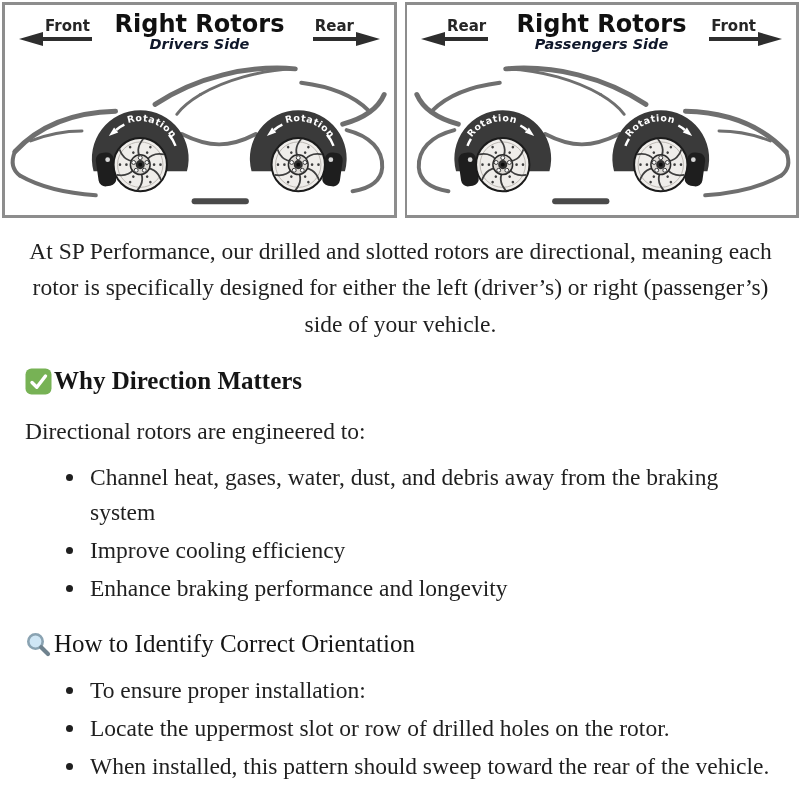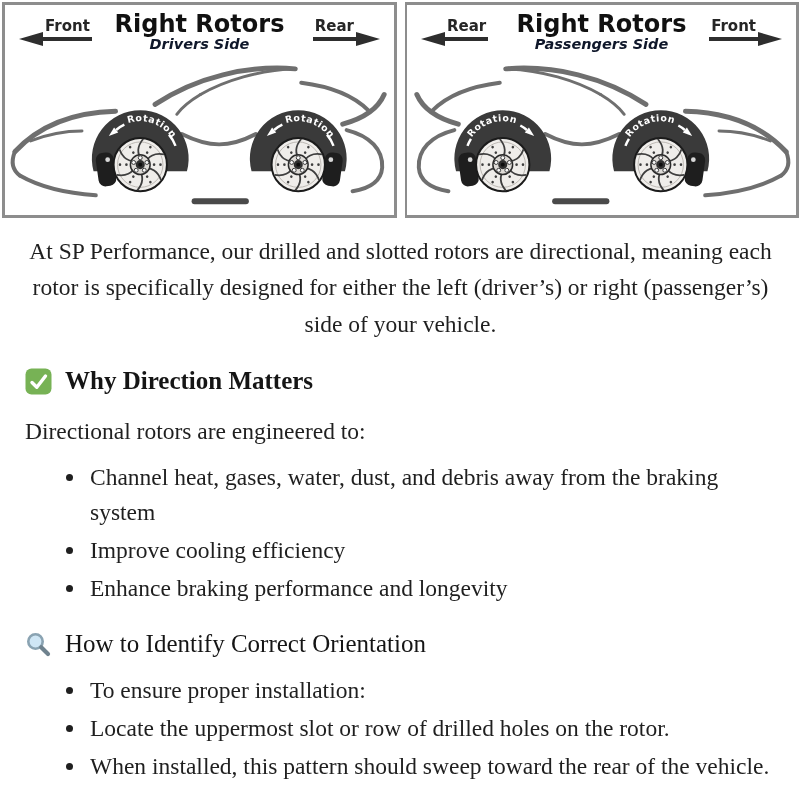--- a/index.html
+++ b/index.html
@@ -33,21 +33,21 @@
   }
   .tri-right{
     border-top:7px solid transparent;border-bottom:7px solid transparent;
     border-left:24px solid #2e2e2e;margin-bottom:-5px;
   }
   .car-svg{display:block;width:389px;height:158px;}
   
   main{padding:0 24px 0 25px;}
   .intro{font-size:23.5px;line-height:1.55;margin:15px 0 0 0;text-align:center;}
   .sec-head{
-    display:flex;align-items:center;gap:13px;
+    display:flex;align-items:center;gap:2px;
     font-size:25px;font-weight:bold;margin:25px 0 0 0;color:#151515;
   }
   .sec-head.regular{font-weight:normal;}
   .emoji{display:inline-flex;flex:0 0 auto;}
   .lead{font-size:23.5px;margin:23px 0 0 0;}
   ul.blist{
     margin:15px 0 0 0;padding:0 0 0 62px;
     font-size:23.5px;line-height:1.48;
   }
   ul.blist li{padding-left:3px;margin:3px 0;}

